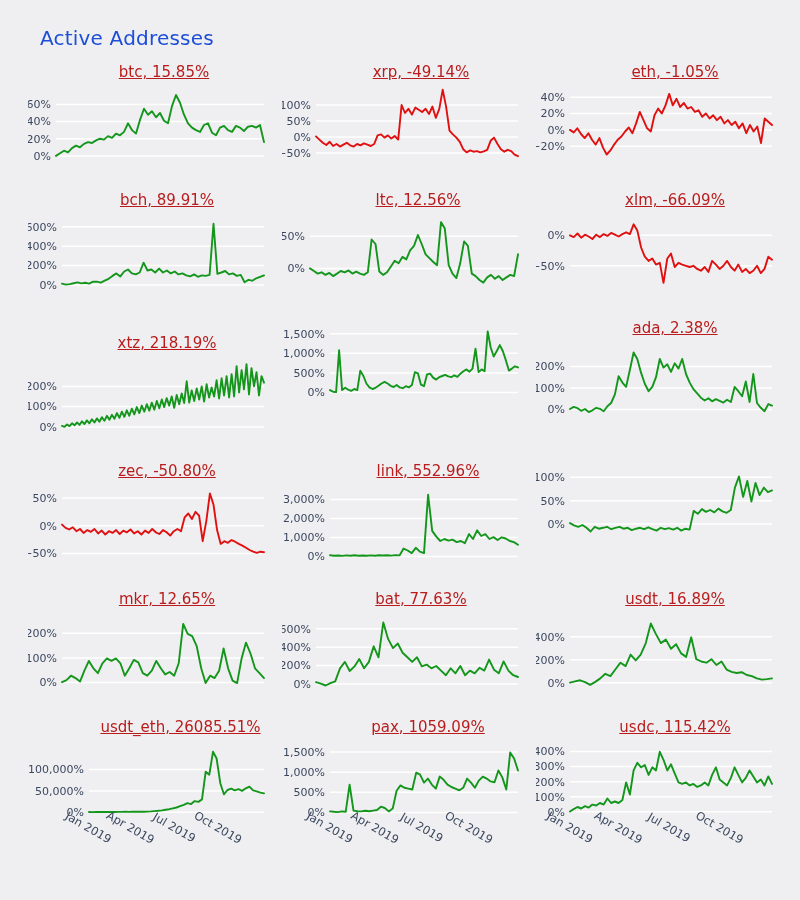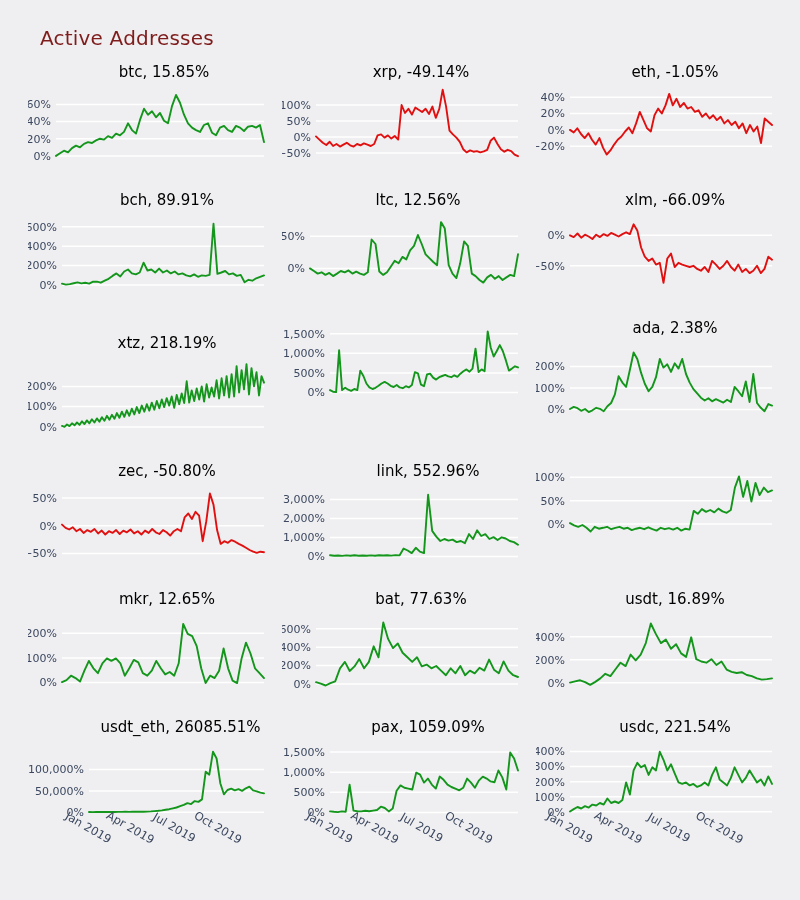--- a/index.html
+++ b/index.html
@@ -3,34 +3,34 @@
 <meta charset="utf-8">
 <style>
   html,body{margin:0;padding:0;}
   body{
     width:800px;height:900px;
     background:#efeff1;
     font-family:"DejaVu Sans","Liberation Sans",sans-serif;
     overflow:hidden;
   }
   h1{
-    font-size:20px;font-weight:500;color:#7f1d1d;
+    font-size:20px;font-weight:500;color:#1d4ed8;
     margin:26px 0 12px 40px;letter-spacing:.2px;
   }
   #charts-grid{
     display:grid;
     grid-template-columns:248px 248px 248px;
     grid-auto-rows:min-content;
     column-gap:6px;row-gap:7px;
     padding-left:28px;
   }
   .cell{width:244px;}
   .chart-title{
-    font-size:15px;color:#000000;text-align:center;
-    height:20px;line-height:20px;margin-bottom:1px;white-space:nowrap;
+    font-size:15px;color:#b91c1c;text-align:center;
+    height:20px;line-height:20px;margin-bottom:1px;white-space:nowrap;text-decoration:underline;
   }
   svg.plot{display:block;}
   svg.plot text{fill:#3c4860;}
   svg.plot .ytick{font-size:11px;font-family:"DejaVu Sans",sans-serif;}
   svg.plot .xtick{font-size:11.5px;font-family:"DejaVu Sans",sans-serif;}
 </style>
 </head>
 <body>
 
 <div class="page">
@@ -269,21 +269,21 @@
           <text class="ytick" x="43" y="17.8" text-anchor="end">1,500%</text>
           <polyline points="48.0,73.4 51.9,73.8 55.8,74.1 59.8,73.4 63.7,73.8 67.6,46.6 71.5,72.6 75.4,73.2 79.3,73.4 83.3,72.8 87.2,73.2 91.1,72.6 95.0,72.0 98.9,68.7 102.8,70.0 106.8,73.4 110.7,70.6 114.6,52.7 118.5,47.4 122.4,49.8 126.3,50.6 130.3,51.5 134.2,34.6 138.1,36.6 142.0,44.6 145.9,40.6 149.8,46.6 153.8,50.6 157.7,38.6 161.6,41.8 165.5,46.6 169.4,49.0 173.3,50.6 177.3,52.3 181.2,49.8 185.1,40.6 189.0,44.6 192.9,49.8 196.8,42.6 200.8,38.6 204.7,40.6 208.6,43.4 212.5,44.2 216.4,32.5 220.3,39.4 224.3,51.5 228.2,14.4 232.1,20.5 236.0,32.5" fill="none" stroke="#13961b" stroke-width="1.9" stroke-linejoin="round" stroke-linecap="round"></polyline>
           <text class="xtick" x="45.8" y="93" text-anchor="middle" transform="rotate(30 45.8 93)">Jan 2019</text>
           <text class="xtick" x="90.9" y="93" text-anchor="middle" transform="rotate(30 90.9 93)">Apr 2019</text>
           <text class="xtick" x="137.9" y="93" text-anchor="middle" transform="rotate(30 137.9 93)">Jul 2019</text>
           <text class="xtick" x="184.9" y="93" text-anchor="middle" transform="rotate(30 184.9 93)">Oct 2019</text>
         </svg>
   </div>
 
   <div class="cell">
-    <div class="chart-title" style="padding-left: 34px;">usdc, 221.54%</div>
+    <div class="chart-title" style="padding-left: 34px;">usdc, 115.42%</div>
     <svg class="plot" xmlns="http://www.w3.org/2000/svg" width="240" height="146" viewBox="0 0 240 146">
           <line x1="34" y1="73.8" x2="236" y2="73.8" stroke="#ffffff" stroke-width="1.5"></line>
           <text class="ytick" x="29" y="77.6" text-anchor="end">0%</text>
           <line x1="34" y1="58.7" x2="236" y2="58.7" stroke="#ffffff" stroke-width="1.5"></line>
           <text class="ytick" x="29" y="62.5" text-anchor="end">100%</text>
           <line x1="34" y1="43.7" x2="236" y2="43.7" stroke="#ffffff" stroke-width="1.5"></line>
           <text class="ytick" x="29" y="47.5" text-anchor="end">200%</text>
           <line x1="34" y1="28.6" x2="236" y2="28.6" stroke="#ffffff" stroke-width="1.5"></line>
           <text class="ytick" x="29" y="32.4" text-anchor="end">300%</text>
           <line x1="34" y1="13.5" x2="236" y2="13.5" stroke="#ffffff" stroke-width="1.5"></line>

